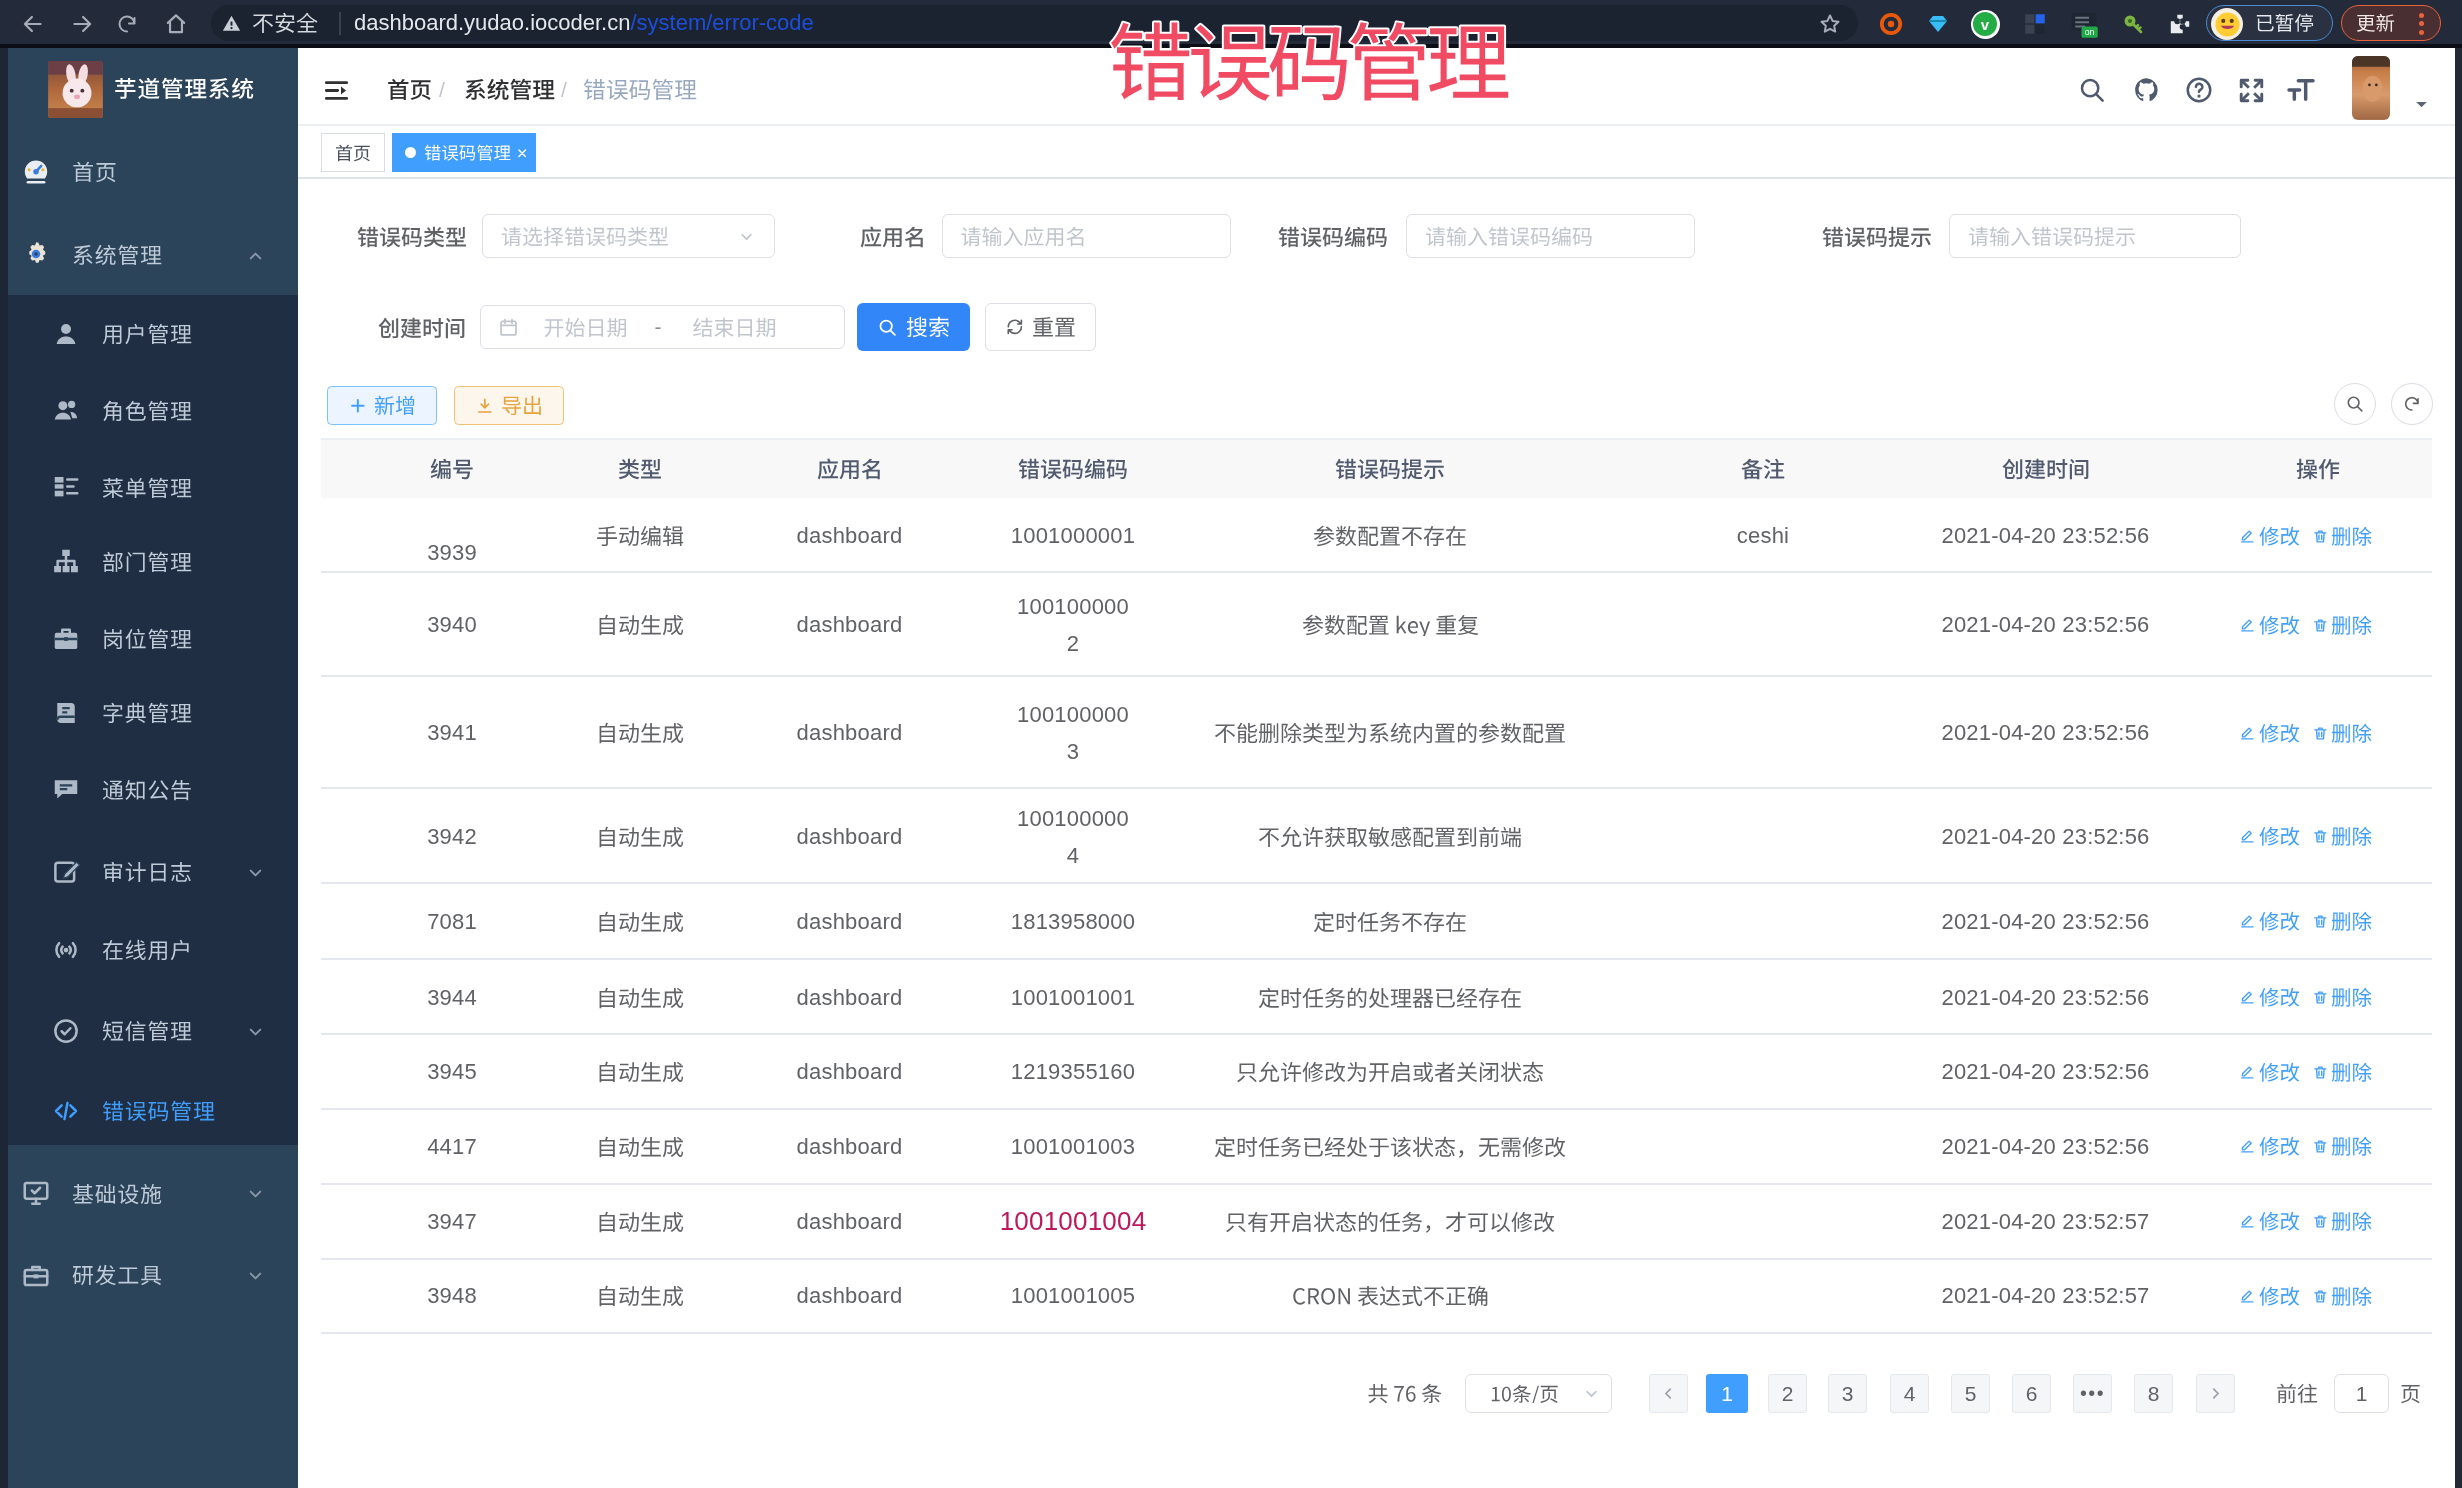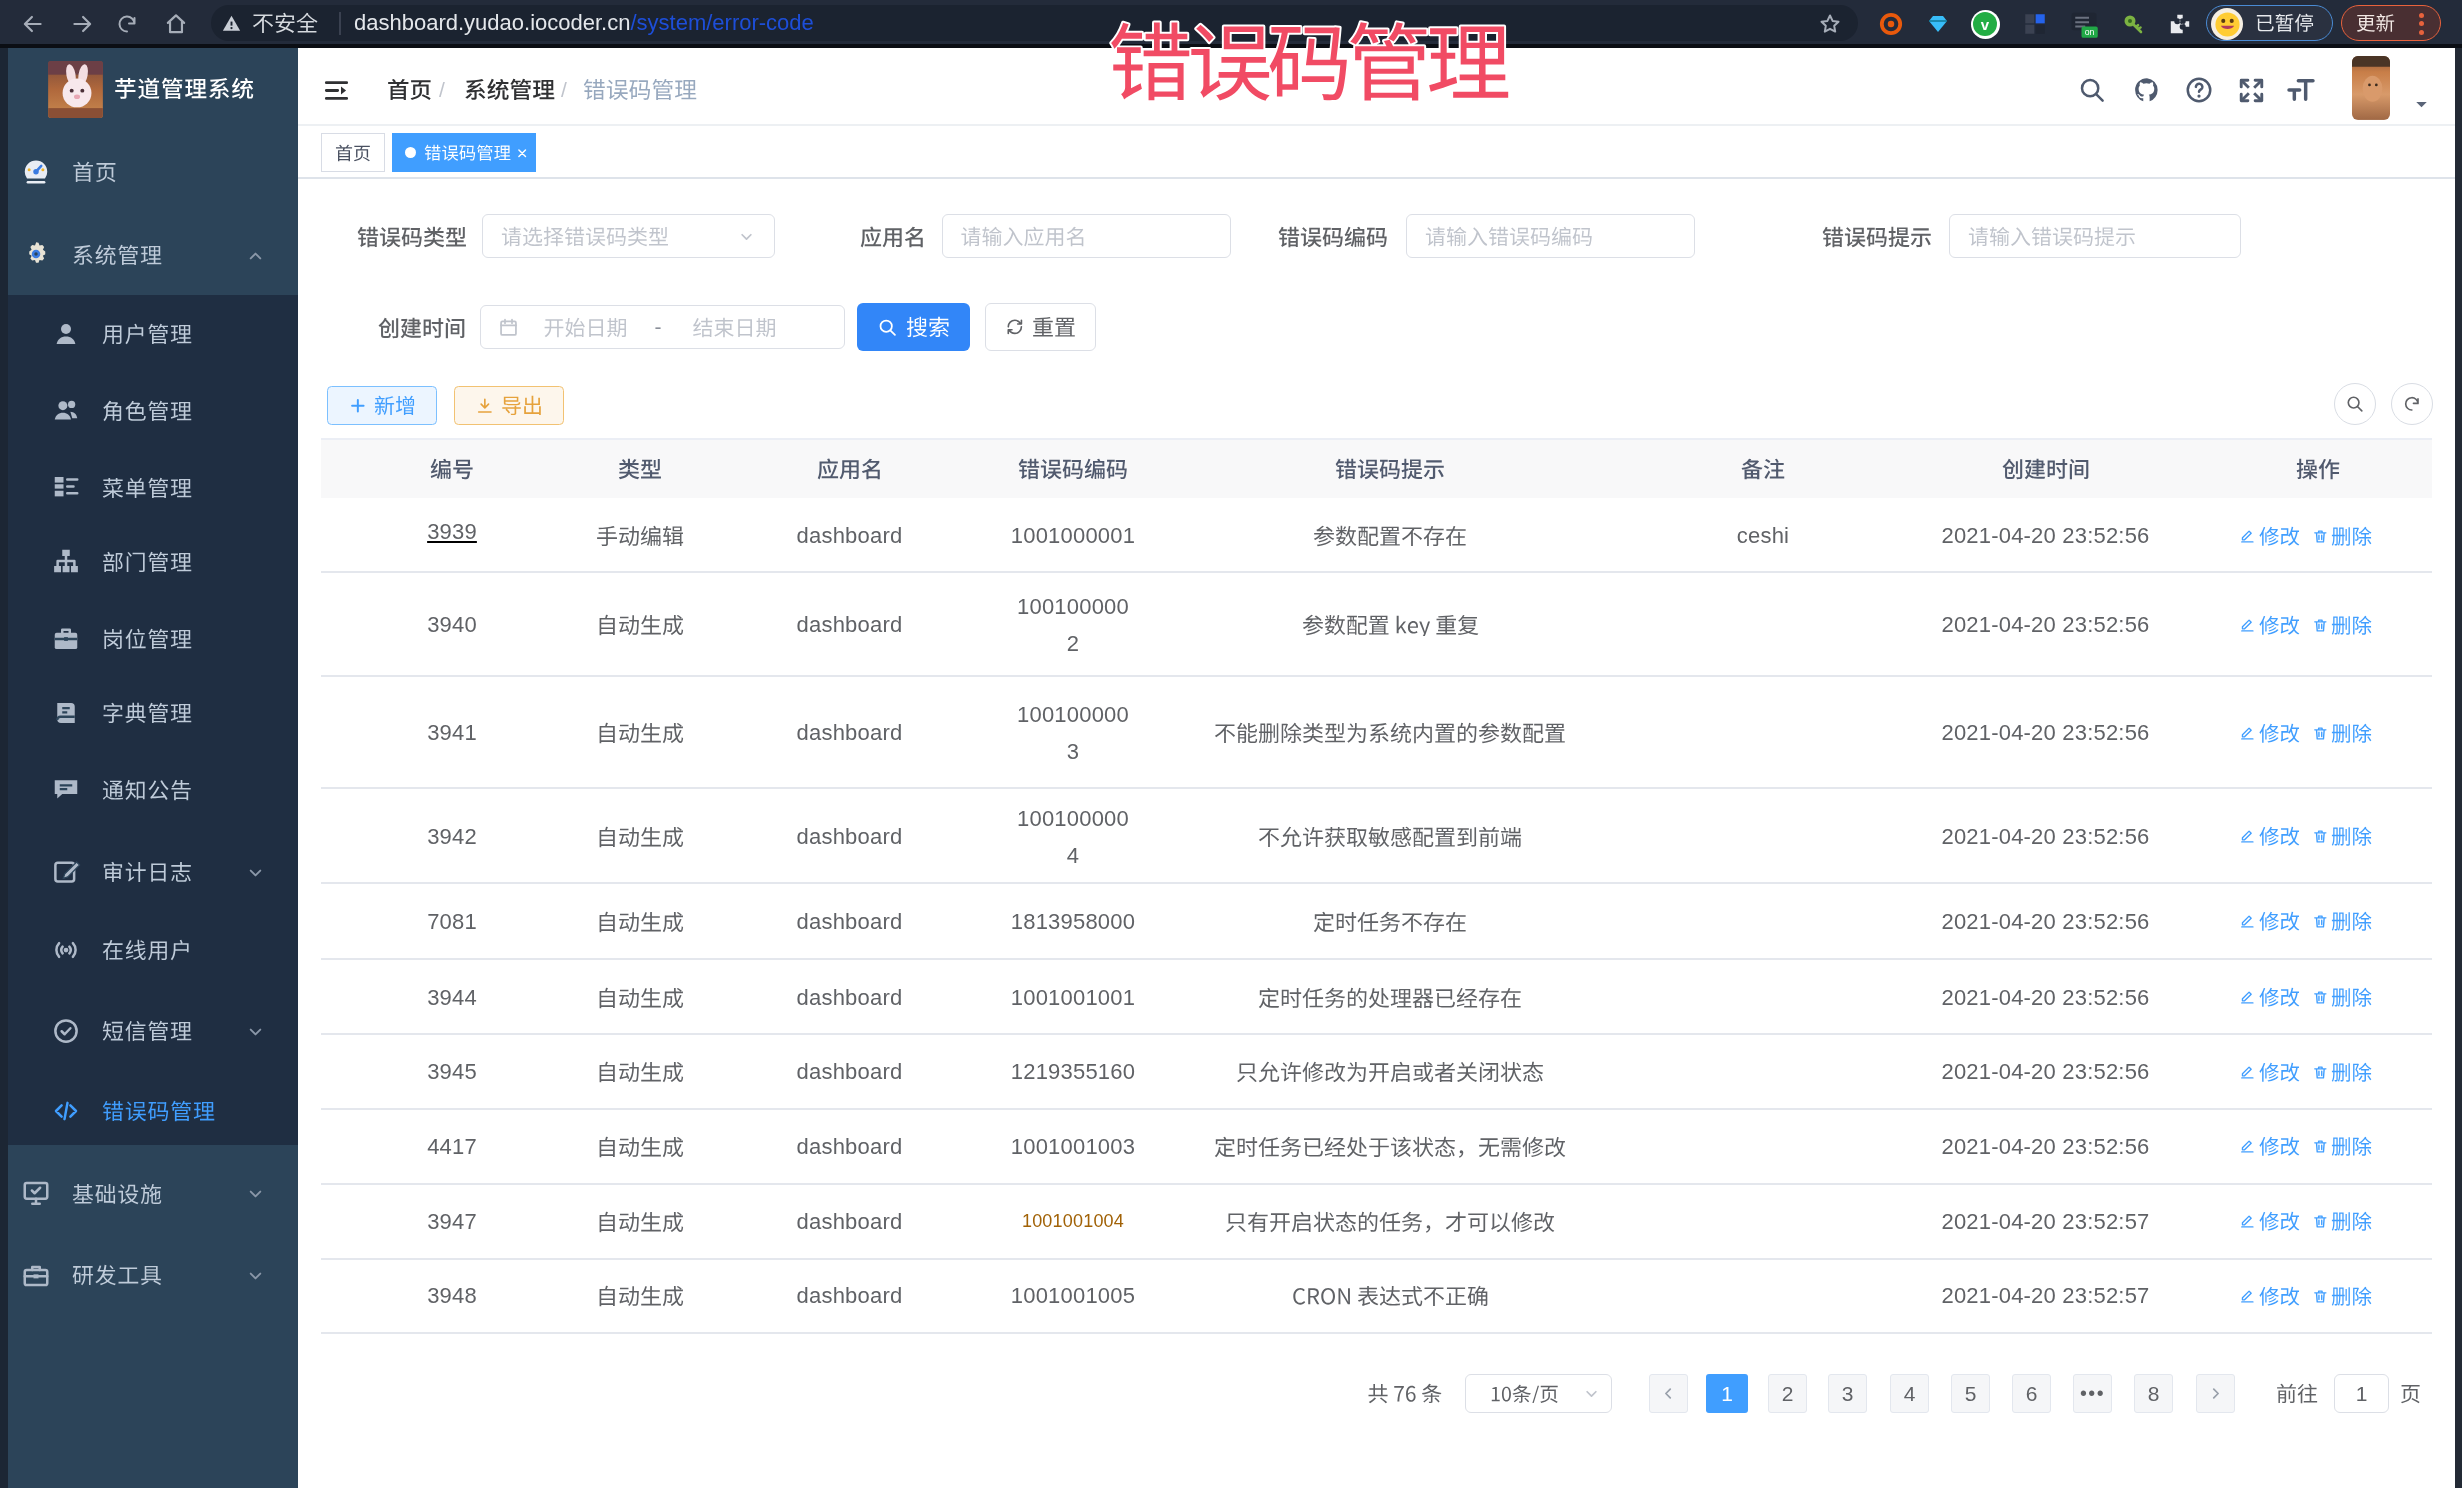--- a/index.html
+++ b/index.html
@@ -936,21 +936,21 @@
 <div style="position:absolute;left:321px;top:675px;width:2111px;height:1.5px;background:#E4E7ED;"></div>
 <div style="position:absolute;left:321px;top:787px;width:2111px;height:1.5px;background:#E4E7ED;"></div>
 <div style="position:absolute;left:321px;top:882px;width:2111px;height:1.5px;background:#E4E7ED;"></div>
 <div style="position:absolute;left:321px;top:958px;width:2111px;height:1.5px;background:#E4E7ED;"></div>
 <div style="position:absolute;left:321px;top:1033px;width:2111px;height:1.5px;background:#E4E7ED;"></div>
 <div style="position:absolute;left:321px;top:1108px;width:2111px;height:1.5px;background:#E4E7ED;"></div>
 <div style="position:absolute;left:321px;top:1183px;width:2111px;height:1.5px;background:#E4E7ED;"></div>
 <div style="position:absolute;left:321px;top:1258px;width:2111px;height:1.5px;background:#E4E7ED;"></div>
 <div style="position:absolute;left:321px;top:1332px;width:2111px;height:1.5px;background:#E4E7ED;"></div>
 <div style="position:absolute;left:321px;top:438px;width:2111px;height:1.5px;background:#EBEEF5;"></div>
-<div style="position:absolute;left:321px;top:519px;width:262px;height:74px;display:flex;align-items:flex-start;justify-content:center;text-decoration:underline;">
+<div style="position:absolute;left:321px;top:492px;width:262px;height:74px;display:flex;align-items:flex-end;justify-content:center;">
     <span style="font-size:22px;color:#606266;letter-spacing:0.2px">3939</span>
   </div>
 <div style="position:absolute;left:583px;top:499px;width:114px;height:74px;display:flex;align-items:center;justify-content:center;">
     <svg class="t" width="88" height="22" viewBox="0 -880 4000 1000" style="color:#606266">
       <use href="#r624b" x="0"></use>
       <use href="#r52a8" x="1000"></use>
       <use href="#r7f16" x="2000"></use>
       <use href="#r8f91" x="3000"></use>
     </svg>
   </div>
@@ -1407,21 +1407,21 @@
       <use href="#r81ea" x="0"></use>
       <use href="#r52a8" x="1000"></use>
       <use href="#r751f" x="2000"></use>
       <use href="#r6210" x="3000"></use>
     </svg>
   </div>
 <div style="position:absolute;left:697px;top:1184px;width:305px;height:75px;display:flex;align-items:center;justify-content:center;">
     <span style="font-size:22px;color:#606266;letter-spacing:0.2px">dashboard</span>
   </div>
 <div style="position:absolute;left:1002px;top:1184px;width:142px;height:75px;display:flex;align-items:center;justify-content:center;">
-    <span style="font-size:18px;color:#a16207;letter-spacing:0.2px">1001001004</span>
+    <span style="font-size:26px;color:#be185d;letter-spacing:0.2px">1001001004</span>
   </div>
 <div style="position:absolute;left:1144px;top:1184px;width:492px;height:75px;display:flex;align-items:center;justify-content:center;">
     <svg class="t" width="330" height="22" viewBox="0 -880 15000 1000" style="color:#606266">
       <use href="#r53ea" x="0"></use>
       <use href="#r6709" x="1000"></use>
       <use href="#r5f00" x="2000"></use>
       <use href="#r542f" x="3000"></use>
       <use href="#r72b6" x="4000"></use>
       <use href="#r6001" x="5000"></use>
       <use href="#r7684" x="6000"></use>

